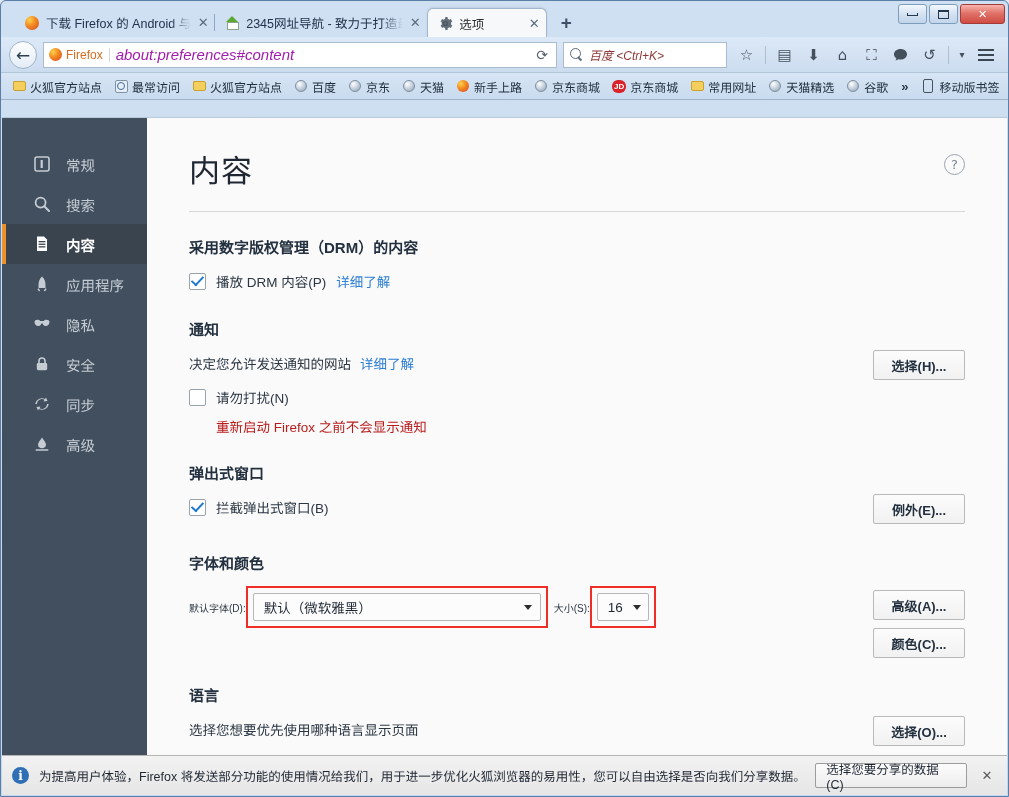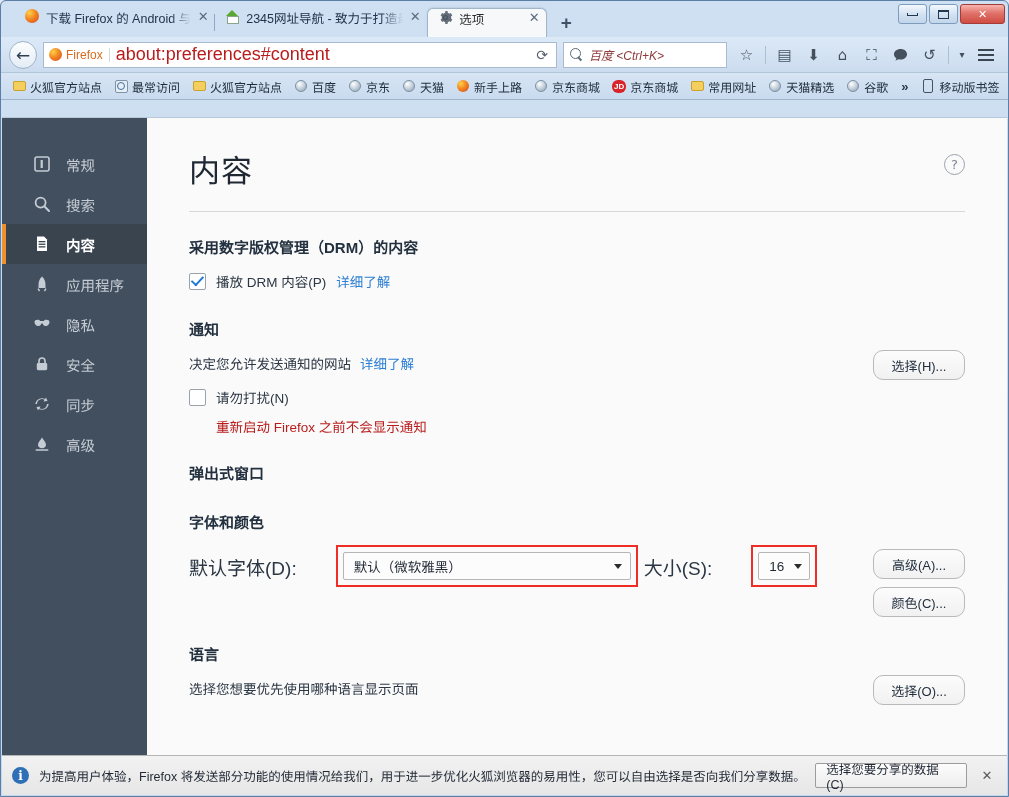--- a/index.html
+++ b/index.html
@@ -22,21 +22,21 @@
   .tabstrip {
     position: relative;
     height: 36px;
     padding-left: 14px;
     display: flex;
     align-items: flex-end;
   }
   .tab {
     position: relative;
     display: flex;
-    align-items: flex-start;
+    align-items: center;
     height: 29px;
     padding: 0 4px 0 9px;
     max-width: 212px;
     min-width: 120px;
     font-size: 12px;
     color: #2b2b2b;
     border-radius: 6px 6px 0 0;
     cursor: default;
   }
   .tab.inactive {
@@ -161,26 +161,27 @@
     font-size: 12px;
     white-space: nowrap;
   }
   .ident .ffball {
     width: 13px; height: 13px; border-radius: 50%;
     background: radial-gradient(circle at 32% 30%, #ffd24d 0%, #f38b22 42%, #d9451f 100%);
     flex: 0 0 13px;
   }
   .urltext {
     flex: 1 1 auto;
-    font-size: 18px;
-    color: #b91c1c;
+    font-size: 15px;
+    color: #a21caf;
     white-space: nowrap;
     overflow: hidden;
     outline: none;
     font-family: "Liberation Sans", sans-serif;
+    font-style: italic;
   }
   .reload {
     width: 24px; height: 24px;
     display: flex; align-items: center; justify-content: center;
     color: #57606a; font-size: 14px;
     cursor: pointer;
   }
   .searchbar {
     flex: 0 0 164px;
     height: 26px;
@@ -409,43 +410,43 @@
     font-size: 13.5px;
     cursor: pointer;
   }
   .btn {
     flex: 0 0 auto;
     min-width: 92px;
     height: 30px;
     padding: 0 12px;
     background: linear-gradient(to bottom, #fcfcfc, #f1f1f1);
     border: 1px solid #b9b9b9;
-    border-radius: 10px;
+    border-radius: 2px;
     font-size: 13px;
     color: #23303f;
     cursor: pointer;
     display: flex; align-items: center; justify-content: center;
     font-family: "Liberation Sans", sans-serif;
+    font-weight: bold;
   }
   .btn-stack { display: flex; flex-direction: column; gap: 8px; }
 
   
   .font-row {
     display: flex;
     align-items: center;
     gap: 0;
     margin-top: 2px;
   }
-  .fld-label { font-size: 19px; color: #2b3744; white-space: nowrap; }
+  .fld-label { font-size: 10px; color: #2b3744; white-space: nowrap; }
   .hl {
     border: 2px solid #ef2d24;
     padding: 5px;
     display: inline-flex;
     align-items: center;
-    margin-left: 39px;
   }
   .select {
     height: 28px;
     background: #fcfcfc;
     border: 1px solid #b6b6b6;
     border-radius: 2px;
     display: flex;
     align-items: center;
     justify-content: space-between;
     padding: 0 8px 0 10px;
@@ -795,20 +796,29 @@
               <span>请勿打扰(N)</span>
             </div>
             <div class="sublabel">重新启动 Firefox 之前不会显示通知</div>
           </div>
           <div class="btn">选择(H)...</div>
         </div>
       </div>
 
       <div class="group" style="margin-top:26px;">
         <div class="group-title">弹出式窗口</div>
+        <div class="group-row">
+          <div class="group-left">
+            <div class="check-row">
+              <span class="cbox checked"></span>
+              <span>拦截弹出式窗口(B)</span>
+            </div>
+          </div>
+          <div class="btn">例外(E)...</div>
+        </div>
       </div>
 
       <div class="group" style="margin-top:28px;">
         <div class="group-title">字体和颜色</div>
         <div class="group-row" style="align-items:flex-start;">
           <div class="group-left">
             <div class="font-row">
               <span class="fld-label">默认字体(D):</span>
               <span class="hl">
                 <span class="select sel-font">

